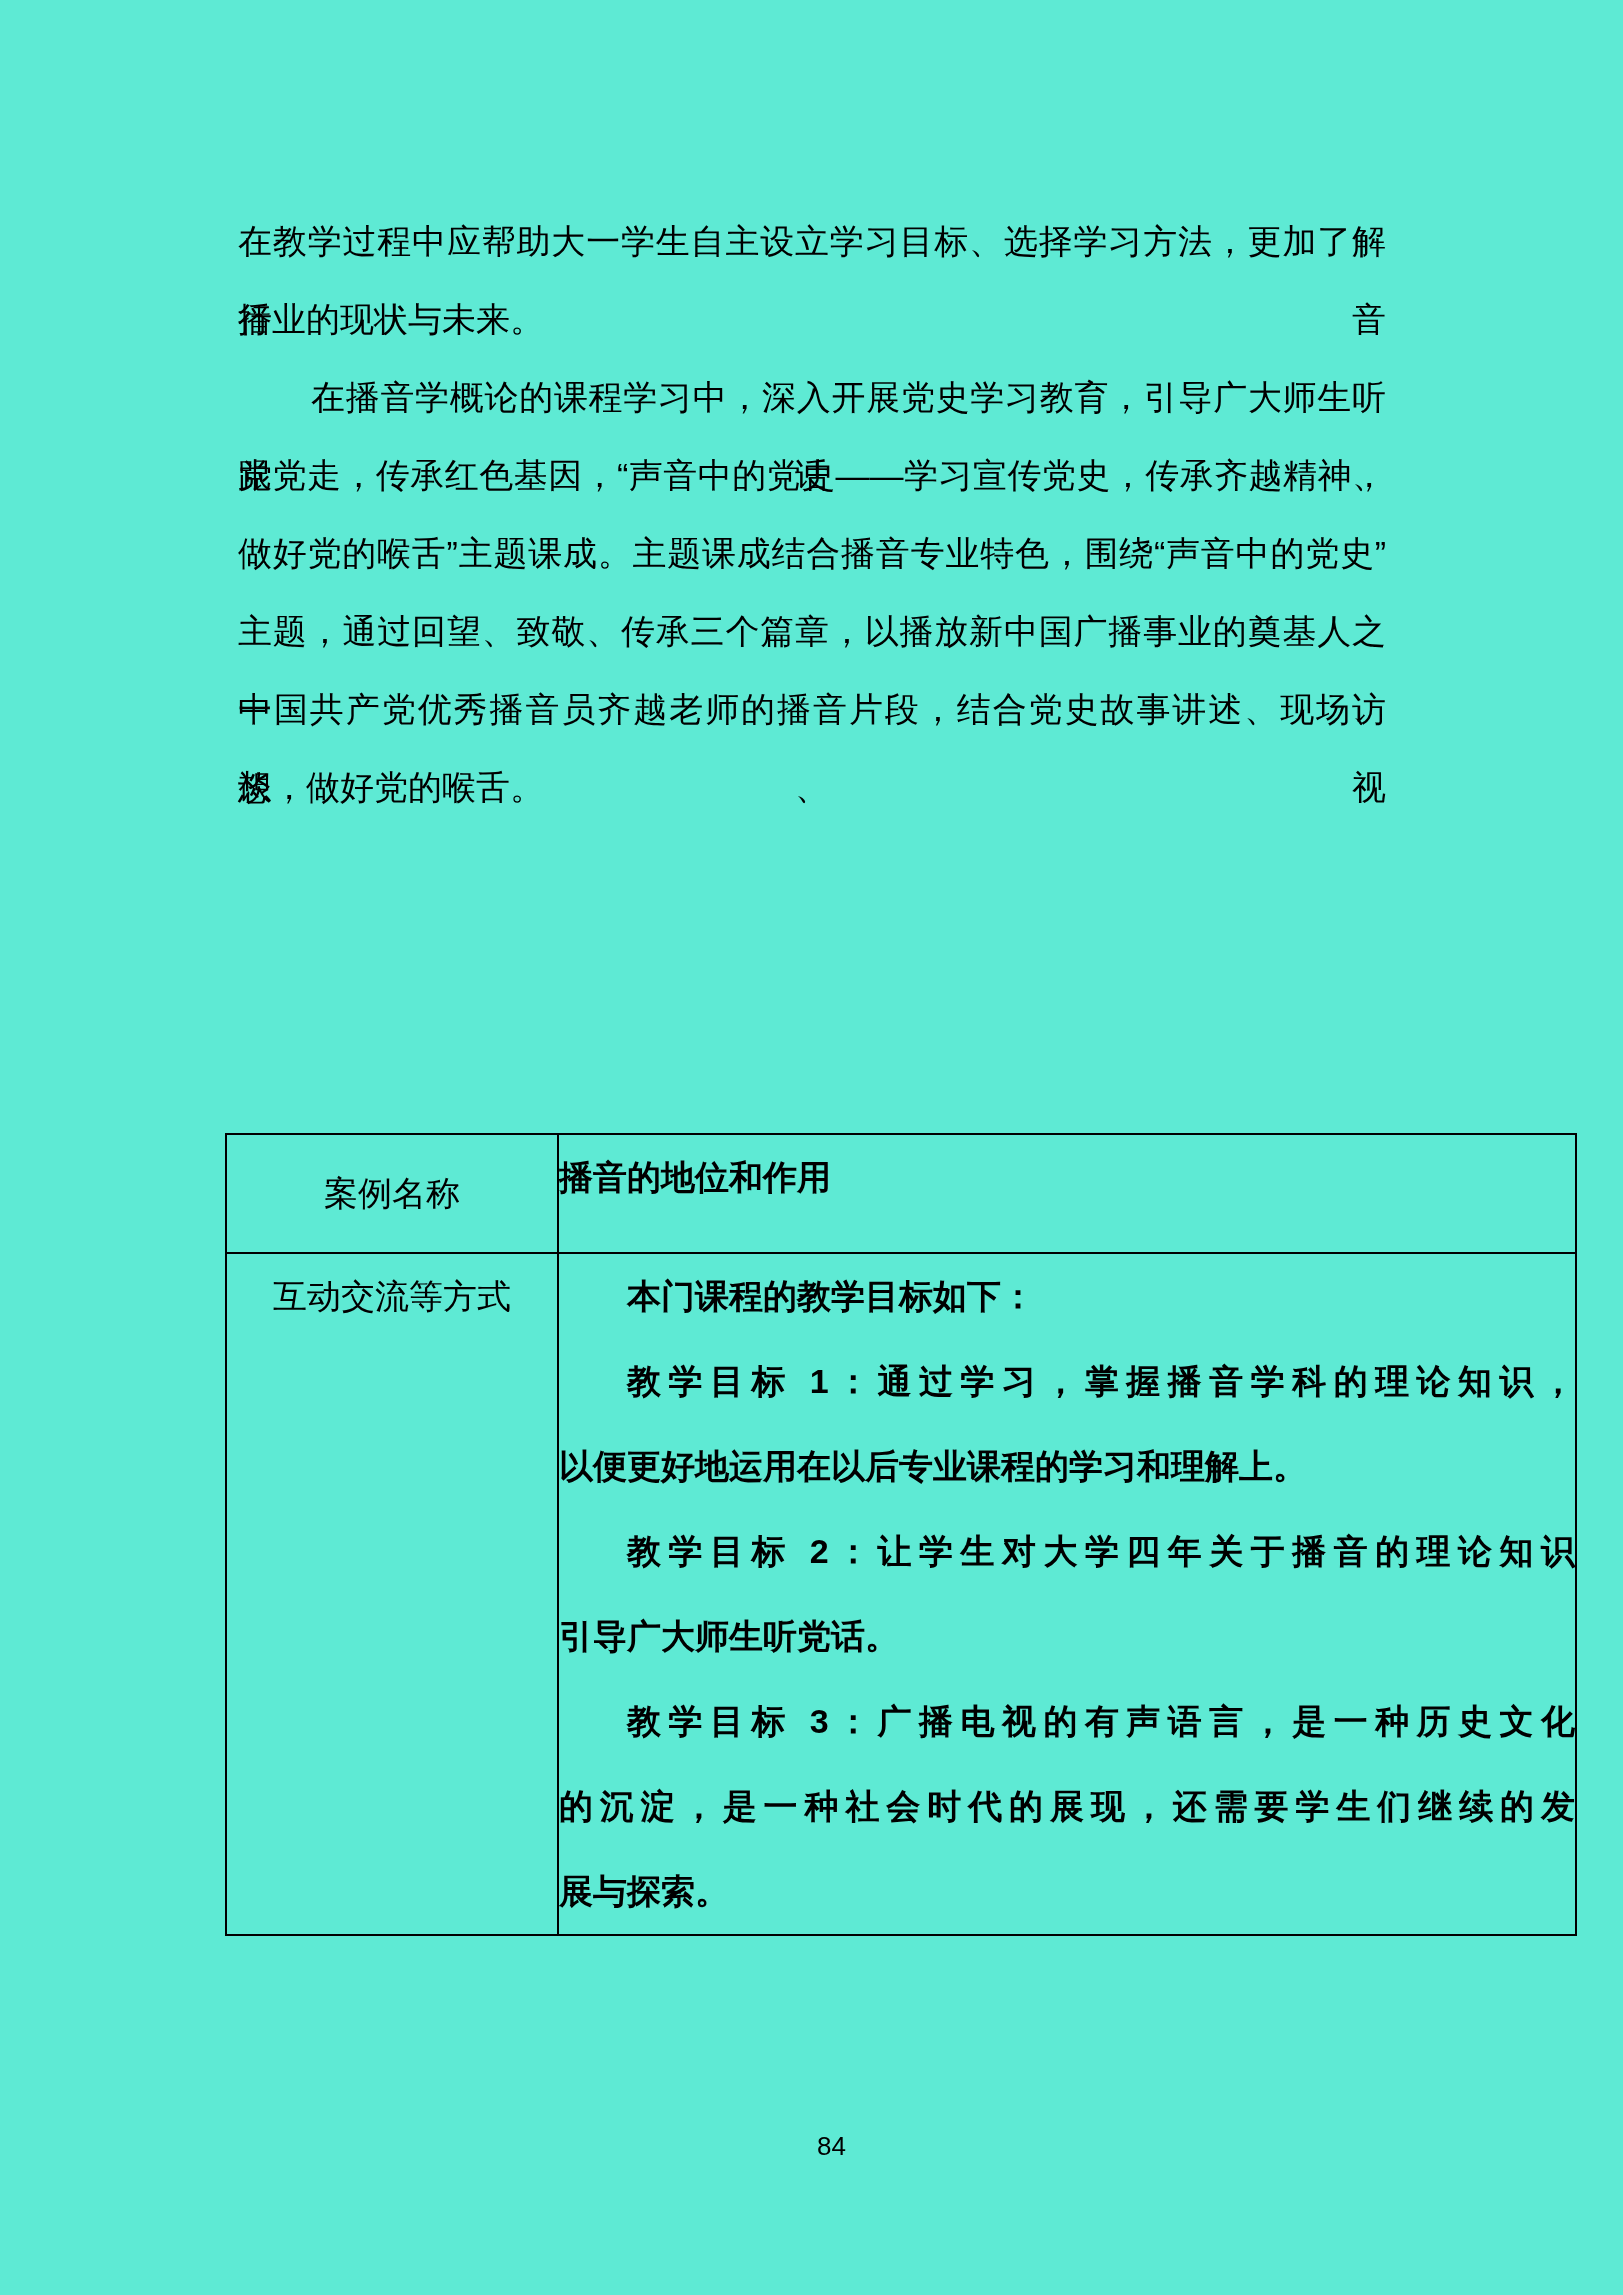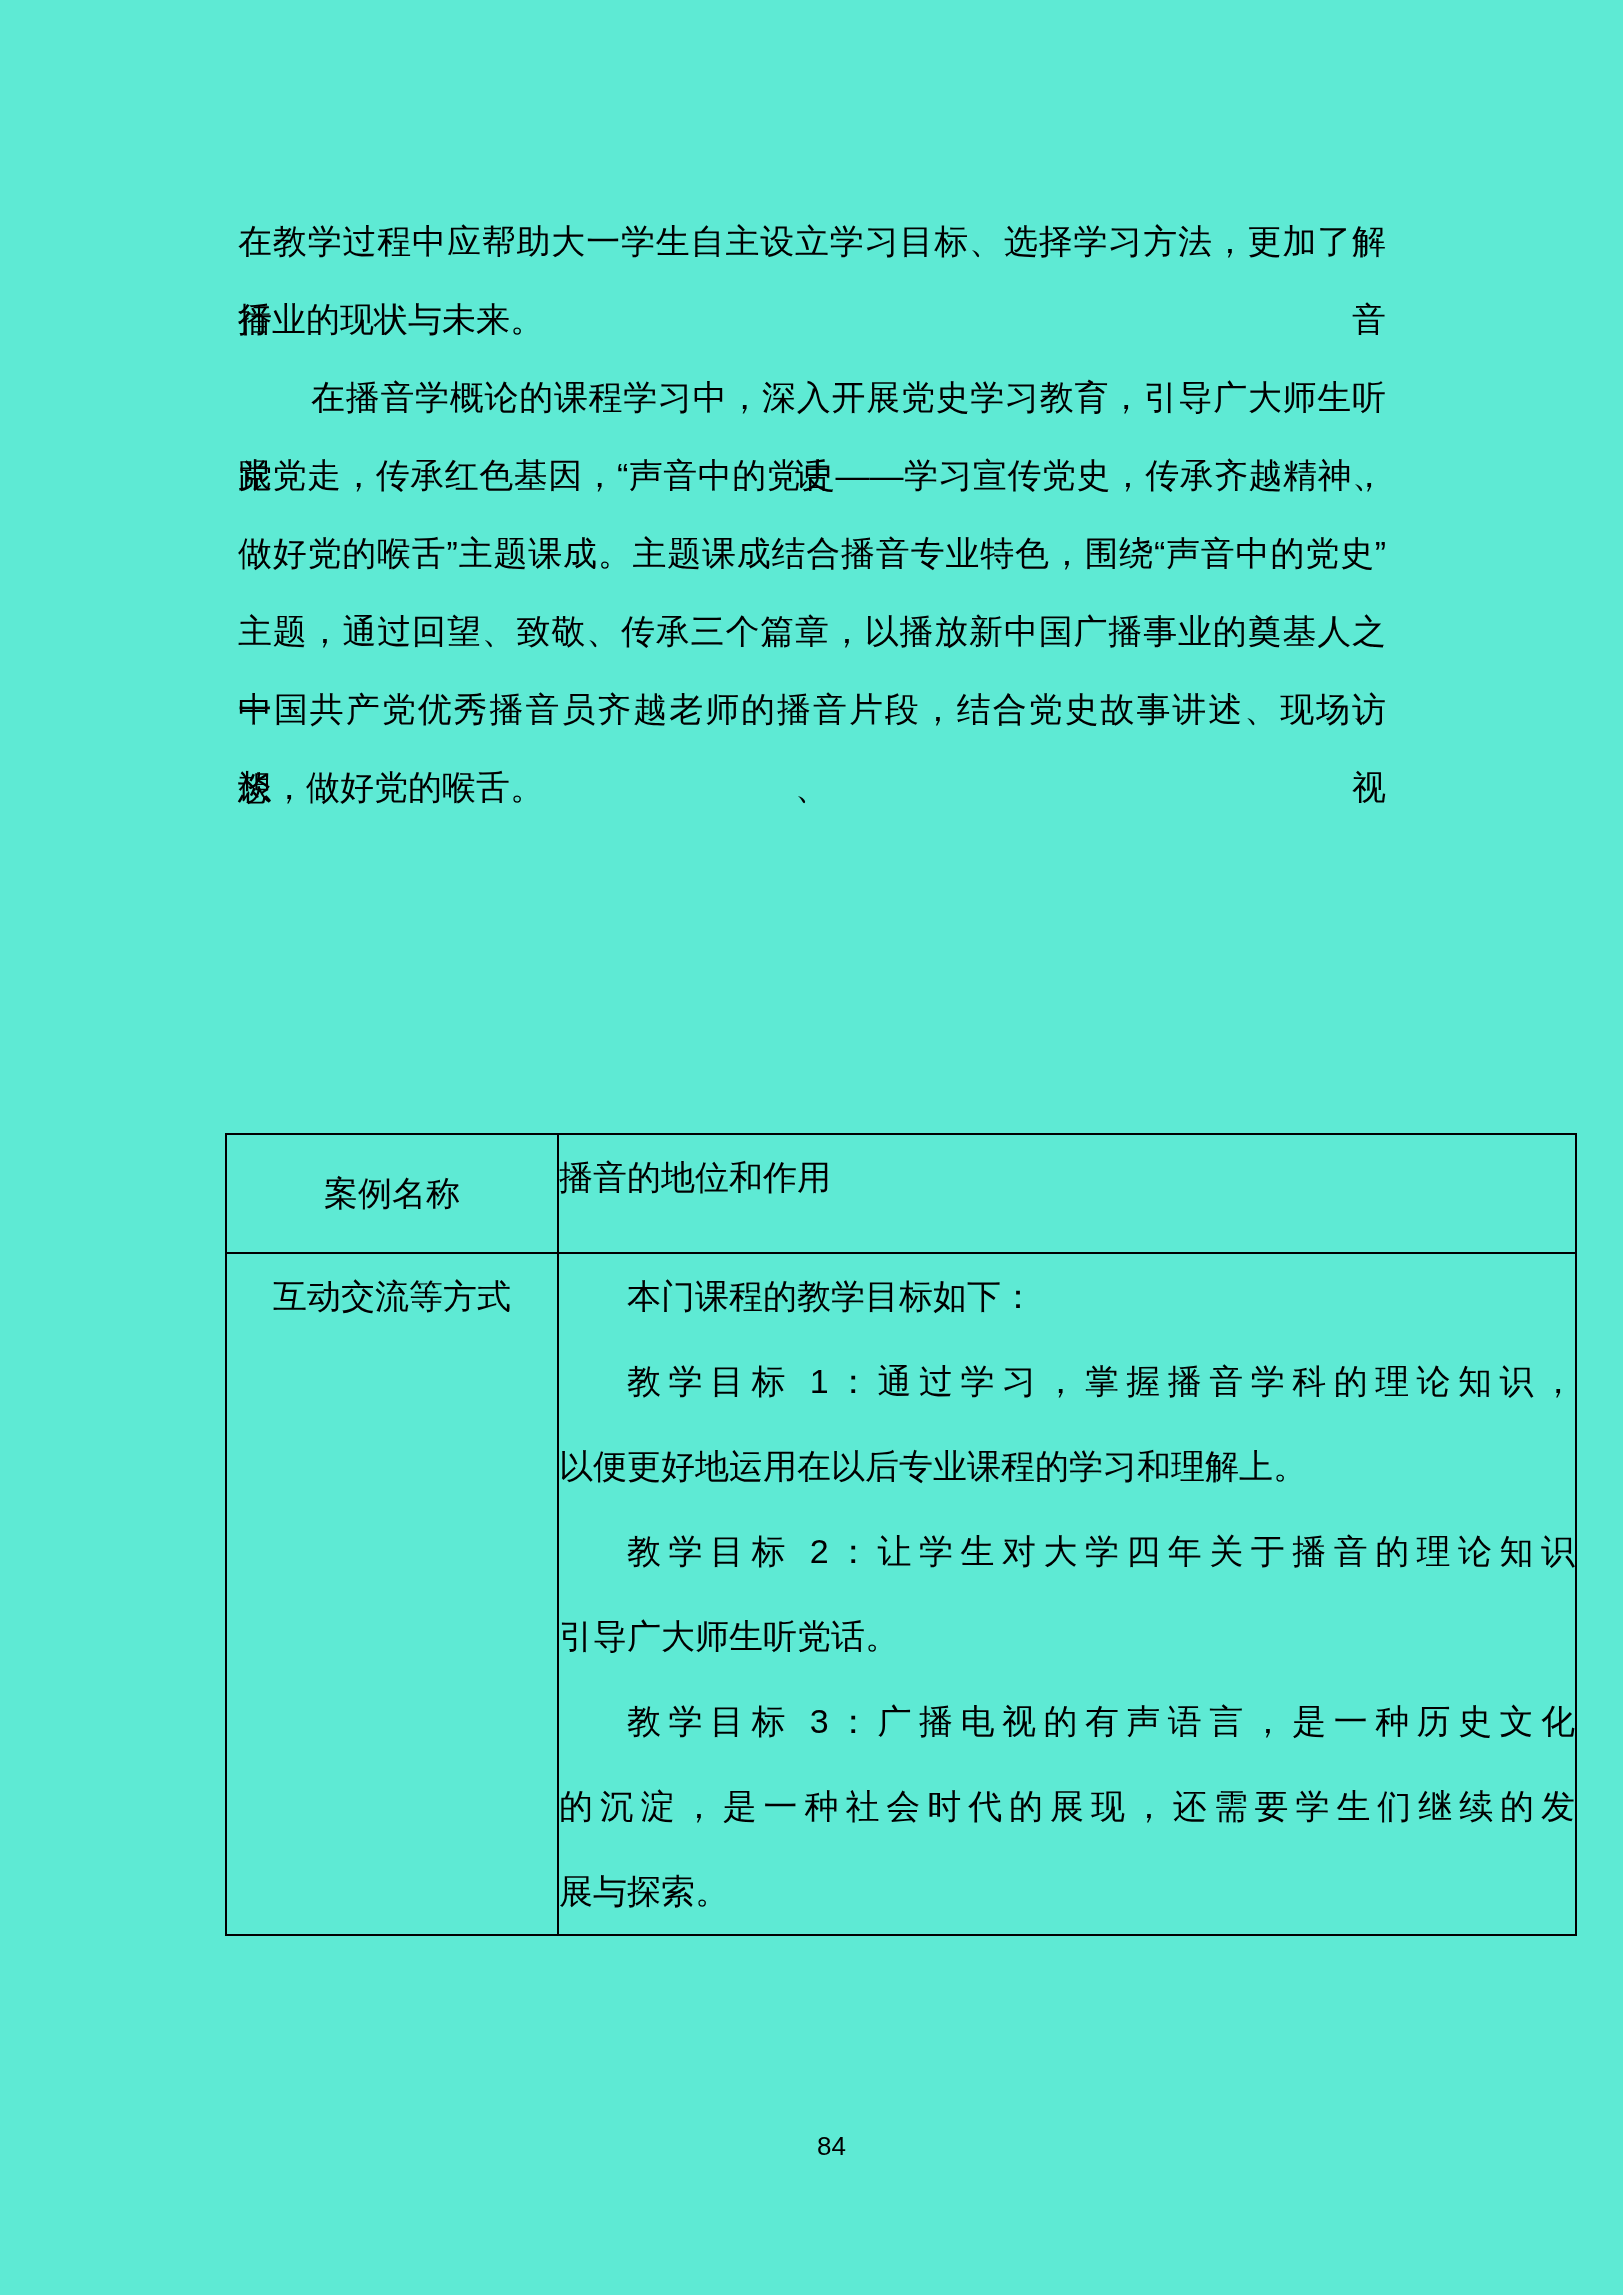--- a/index.html
+++ b/index.html
@@ -54,21 +54,21 @@
   }
   .col-label { width: 330px; }
   .row-1 { height: 119px; }
   .row-2 { height: 680px; }
   .row-3 { height: 146px; }
   .label-cell {
     text-align: center;
     font-size: 34px;
   }
   .label-cell.middle { vertical-align: middle; }
-  .content-cell { padding: 1.6px 11px 0 11px; }
+  .content-cell { padding: 1.6px 11px 0 11px; font-weight: bold; }
   .tline {
     height: 85px;
     line-height: 85px;
     font-size: 34px;
     white-space: nowrap;
   }
   .tline.fill {
     white-space: normal;
     text-align: justify;
     text-align-last: justify;

